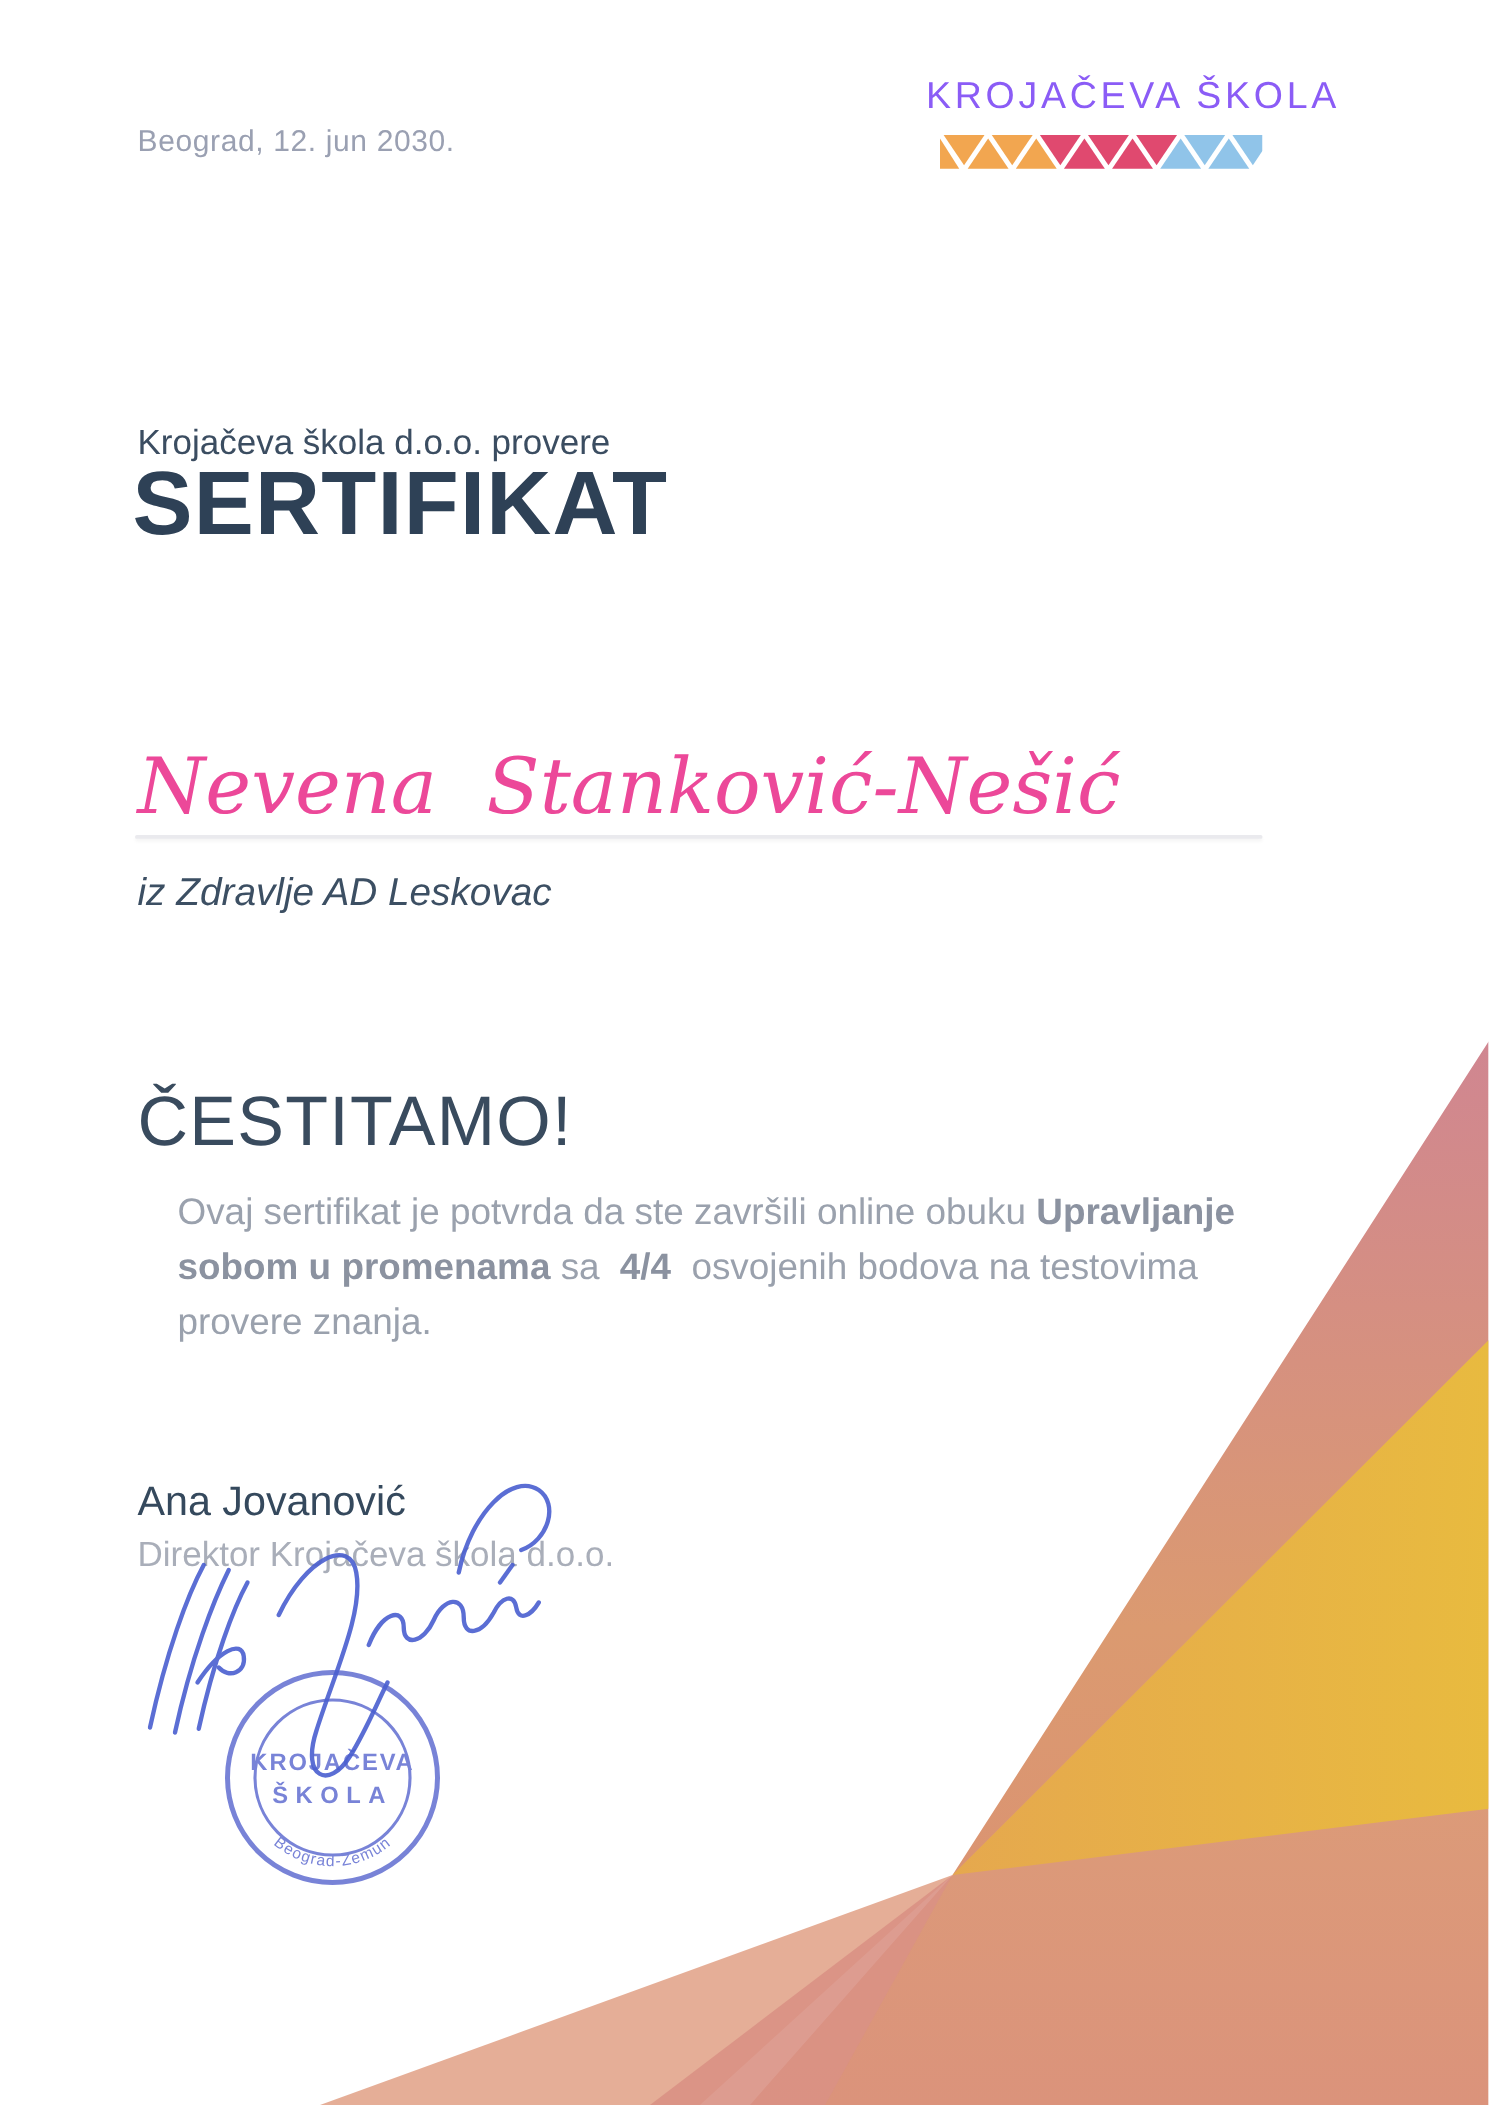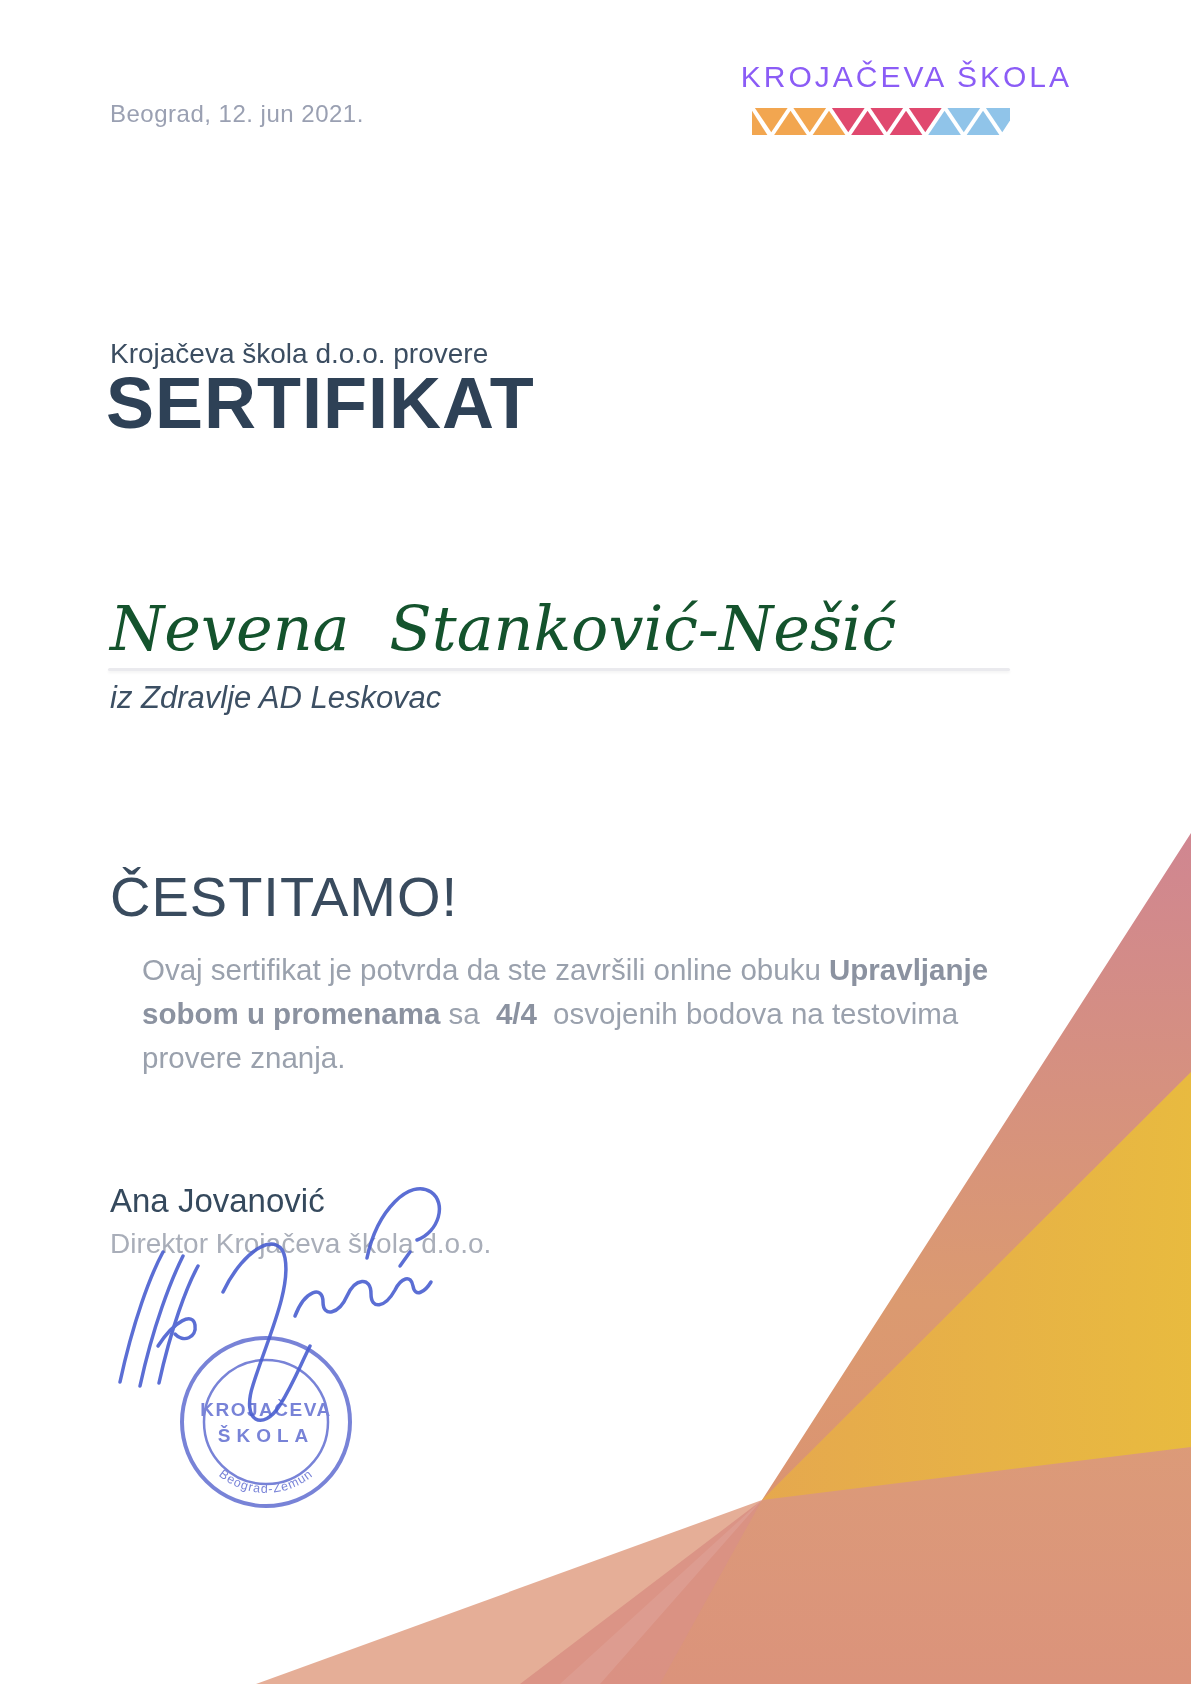--- a/index.html
+++ b/index.html
@@ -23,31 +23,31 @@
   .issuer{left:110px;top:338px;font-size:28px;color:#3b4d61;}
   .cert-title{
     left:106px;top:362px;
     font-size:72px;font-weight:700;color:#2e4156;letter-spacing:1px;
   }
   
   .recipient-name{
     left:110px;top:592px;
     font-family:"DejaVu Serif","Liberation Serif",serif;
     font-style:italic;
-    font-size:62px;color:#14532d;
+    font-size:62px;color:#ec4899;
     word-spacing:20px;
     white-space:nowrap;
   }
   .name-underline{
     left:108px;top:668px;width:902px;height:3px;
     background:#eaeaee;border-radius:2px;
     box-shadow:0 2px 3px rgba(0,0,0,0.05);
   }
   .recipient-org{
-    left:110px;top:680px;
+    left:110px;top:696px;
     font-size:31px;font-style:italic;color:#3c4f63;
   }
   
   .congrats-heading{left:110px;top:864px;font-size:56px;color:#394b5e;letter-spacing:1px;}
   .congrats-body{
     left:110px;top:948px;width:900px;
     font-size:29.5px;line-height:44px;color:#9aa1ad;margin-left:32px;
   }
   .congrats-body b{color:#8b92a0;font-weight:700;}
   .score{margin:0 8px;}
@@ -57,21 +57,21 @@
   .stamp{left:178px;top:1334px;}
   .signature{left:95px;top:1170px;}
   .deco{left:0;top:0;pointer-events:none;}
   svg{display:block;}
 </style>
 </head>
 <body>
 
 <div class="page">
 
-  <div class="abs date">Beograd, 12. jun 2021.</div>
+  <div class="abs date">Beograd, 12. jun 2030.</div>
 
   <div class="abs logo-text">KROJAČEVA ŠKOLA</div>
 
   <svg class="abs logo-strip" width="258" height="32" viewBox="0 0 268 33" preserveAspectRatio="none">
     <polygon points="0,5 16,30 0,30" fill="#F2A650"></polygon>
     <polygon points="3,2 37,2 20,27" fill="#F2A650"></polygon>
     <polygon points="23,30 40,5 57,30" fill="#F2A650"></polygon>
     <polygon points="43,2 77,2 60,27" fill="#F2A650"></polygon>
     <polygon points="63,30 80,5 97,30" fill="#F2A650"></polygon>
     <polygon points="83,2 117,2 100,27" fill="#E0496F"></polygon>

